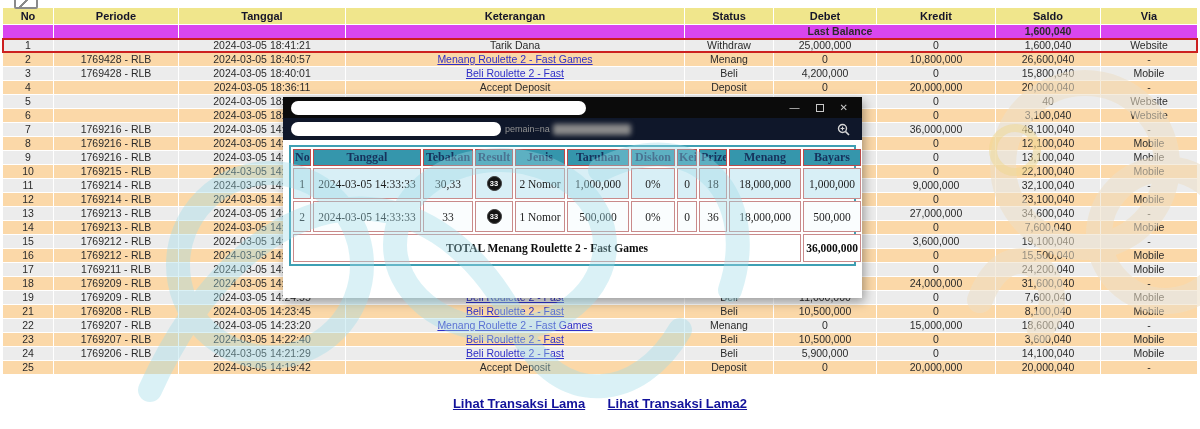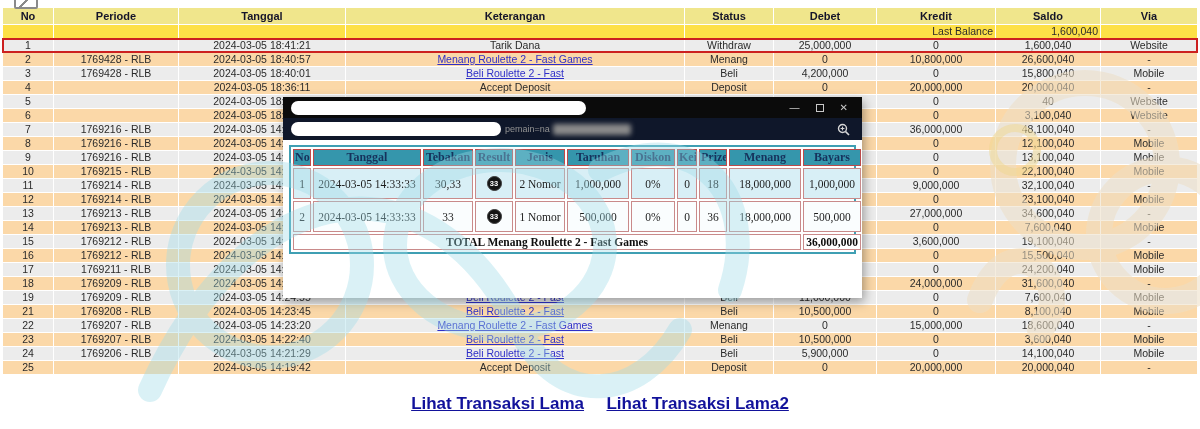--- a/index.html
+++ b/index.html
@@ -11,35 +11,35 @@
     border:2px solid #8a8a8a;border-radius:2px;background:
     linear-gradient(135deg,transparent 44%,#8a8a8a 44%,#8a8a8a 56%,transparent 56%);z-index:5;}
 
   
   table.main{position:absolute;left:2px;top:7px;width:1196px;border-collapse:separate;
     border-spacing:1px;table-layout:fixed;font-size:10.5px;z-index:1;}
   table.main th{background:#F0E68C;color:#14142A;font-weight:bold;font-size:11px;
     height:16px;padding:0 2px;white-space:nowrap;overflow:hidden;}
   table.main td{text-align:center;padding:0 2px;height:13px;line-height:13px;
     white-space:nowrap;overflow:hidden;color:#2b2b2b;}
-  tr.balance-row td{background:#fde047;font-weight:normal;height:12px;text-align:right;}
+  tr.balance-row td{background:#d946ef;font-weight:bold;height:12px;}
   td.balance-label{color:#141414;}
   td.balance-value{color:#2B27C8;}
   tbody.data tr:nth-child(odd) td{background:#ECECEC;}
   tbody.data tr:nth-child(even) td{background:#FBD8A8;}
   tbody.data tr.highlight{outline:2px solid #CC2020;outline-offset:-1px;}
   .st{color:#C94A23;}
   .debet{color:#3a3a3a;}
   .kredit,.saldo{color:#5B4BC4;}
   a.ket-link{color:#2F2FC8;text-decoration:underline;cursor:pointer;}
   .ket-plain{color:#2b2b2b;}
 
   
   .footer-links{position:absolute;top:394px;left:0;width:100%;text-align:center;z-index:2;}
-  .footer-links a{font-weight:bold;font-size:17px;color:#12129B;
+  .footer-links a{font-weight:bold;font-size:13px;color:#12129B;
     text-decoration:underline;margin:0 9px;cursor:pointer;}
 
   
   .popup{position:absolute;left:283px;top:97px;width:579px;height:201px;z-index:40;
     box-shadow:2px 4px 10px rgba(0,0,0,.35);background:#fff;}
   .titlebar{height:21px;background:#0B0B0B;display:flex;align-items:center;}
   .tab-pill{margin-left:8px;width:295px;height:14px;background:#fff;border-radius:7px;}
   .win-controls{margin-left:auto;display:flex;align-items:center;gap:16px;
     padding-right:14px;color:#C9C9C9;font-size:10px;line-height:1;}
   .win-btn{cursor:pointer;}
@@ -62,21 +62,21 @@
     vertical-align:middle;}
   .inner-wrap{margin:0 6px;border:2px solid #3F9FB3;background:#fff;}
   table.inner{border-collapse:separate;border-spacing:2px;width:100%;table-layout:fixed;
     font-family:"Liberation Serif",serif;font-size:11.5px;}
   table.inner th{background:#3596AC;color:#16325C;border:1px solid #BC4A4A;
     font-size:12px;font-weight:bold;height:17px;padding:0 1px;overflow:hidden;}
   table.inner td{border:1px solid #C98A8A;text-align:center;height:31px;
     background:#fff;overflow:hidden;white-space:nowrap;padding:0 1px;color:#1c1c1c;}
   table.inner tr.r0 td{background:#D8EFF6;}
   table.inner tr.r1 td{background:#FAFDFE;}
-  table.inner tr.total td{height:16px;font-weight:bold;color:#0d0d0d;background:#fff;}
+  table.inner tr.total td{height:28px;font-weight:bold;color:#0d0d0d;background:#fff;}
 
   
   .watermark{position:absolute;left:0;top:0;z-index:50;pointer-events:none;}
 </style>
 </head>
 <body>
 
 <div class="expand-icon"></div>
 
 <table class="main">

